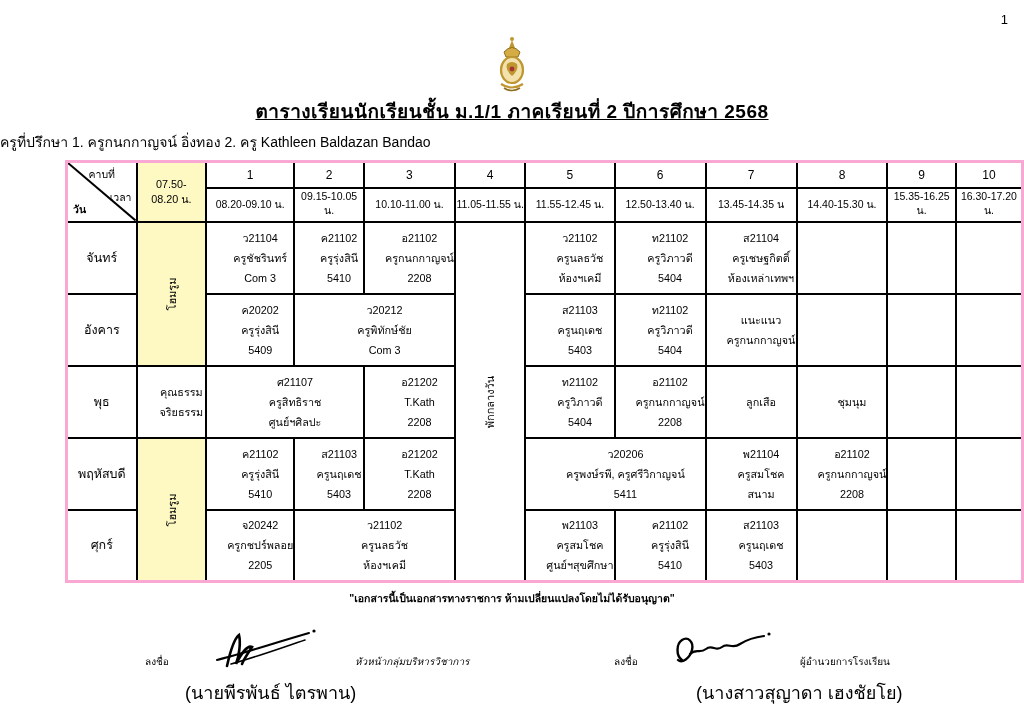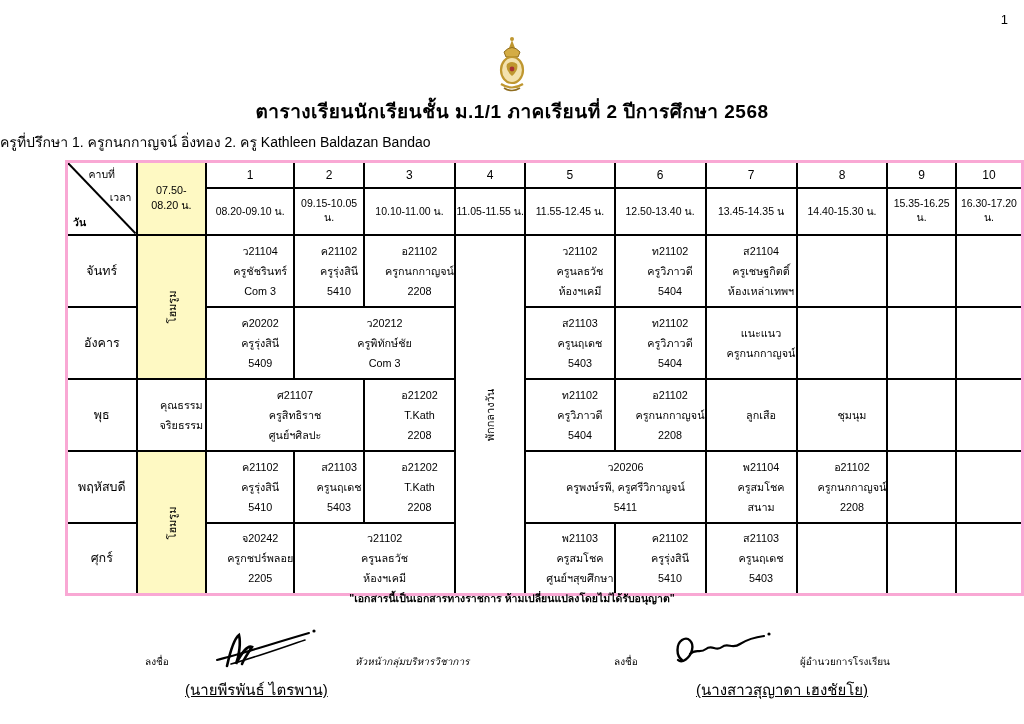--- a/index.html
+++ b/index.html
@@ -3,37 +3,37 @@
 <meta charset="utf-8">
 <style>
   html,body{margin:0;padding:0;background:#808080;}
   .page{
     position:relative;width:1024px;height:724px;background:#ffffff;
     font-family:"Liberation Sans",sans-serif;color:#000;overflow:hidden;
   }
   .page-number{position:absolute;top:12px;right:16px;font-size:13px;}
   .crest{position:absolute;top:36px;left:50%;transform:translateX(-50%);}
   .title{position:absolute;top:96px;left:0;width:100%;text-align:center;
-    font-size:19px;font-weight:bold;letter-spacing:.5px;}
+    font-size:19px;font-weight:bold;letter-spacing:.5px;text-decoration:underline;}
   .advisors{position:absolute;top:131px;left:0;width:100%;text-align:left;font-size:14px;}
 
   table.tt{
     position:absolute;top:160px;left:65px;border-collapse:collapse;table-layout:fixed;
     border:3px solid #f9a8d4;
   }
   table.tt td,table.tt th{
     border:2px solid #000;padding:0;text-align:center;vertical-align:middle;
     font-weight:normal;overflow:hidden;
   }
   .col-day{width:72px}.col-hr{width:70px}
   .col-p{width:70px}.col-p3{width:72px}.col-p4{width:72px}.col-p5{width:72px}
   .col-p7{width:81px}.col-p8{width:78px}
 
   tr.r-pnum{height:26px}
-  tr.r-time{height:47px}
+  tr.r-time{height:34px}
   tr.r-day{height:72px}
 
   .pnum{font-size:12px;}
   .ptime{font-size:10.5px;}
   .corner{position:relative;padding:0;}
   .corner svg{position:absolute;inset:0;width:100%;height:100%;}
   .corner .lbl{position:absolute;font-size:10.5px;}
   .lbl-period{top:3px;left:0;width:100%;text-align:center;}
   .lbl-time{top:26px;right:4px;}
   .lbl-day{bottom:3px;left:5px;font-weight:bold;}
@@ -43,21 +43,21 @@
 
   .dayname{font-size:12.5px;font-weight:bold;}
   .cell{display:flex;flex-direction:column;justify-content:flex-end;height:100%;margin-left:20px;}
   .cell-line{display:block;font-size:10.8px;line-height:20px;white-space:nowrap;}
   .vtext{display:inline-block;transform:rotate(-90deg);white-space:nowrap;font-size:11px;}
 
   .doc-note{position:absolute;top:590px;left:0;width:100%;text-align:center;
     font-size:10.5px;font-weight:bold;}
 
   .sig-label{position:absolute;font-size:10px;}
-  .sig-name{position:absolute;font-size:15px;text-decoration:underline;}
+  .sig-name{position:absolute;font-size:18px;}
   .sig-svg{position:absolute;}
 </style>
 </head>
 <body>
 
 <div class="page">
 
   <div class="page-number">1</div>
 
   <div class="crest">

